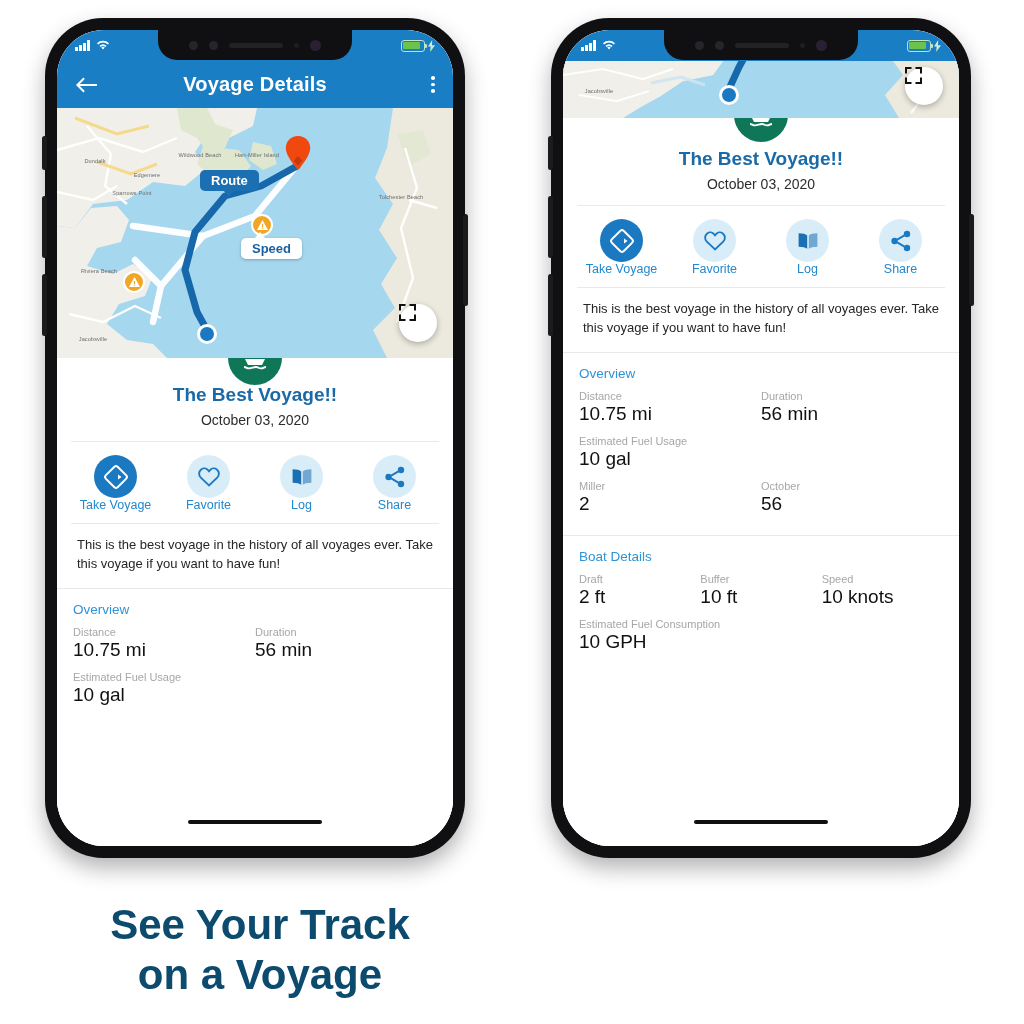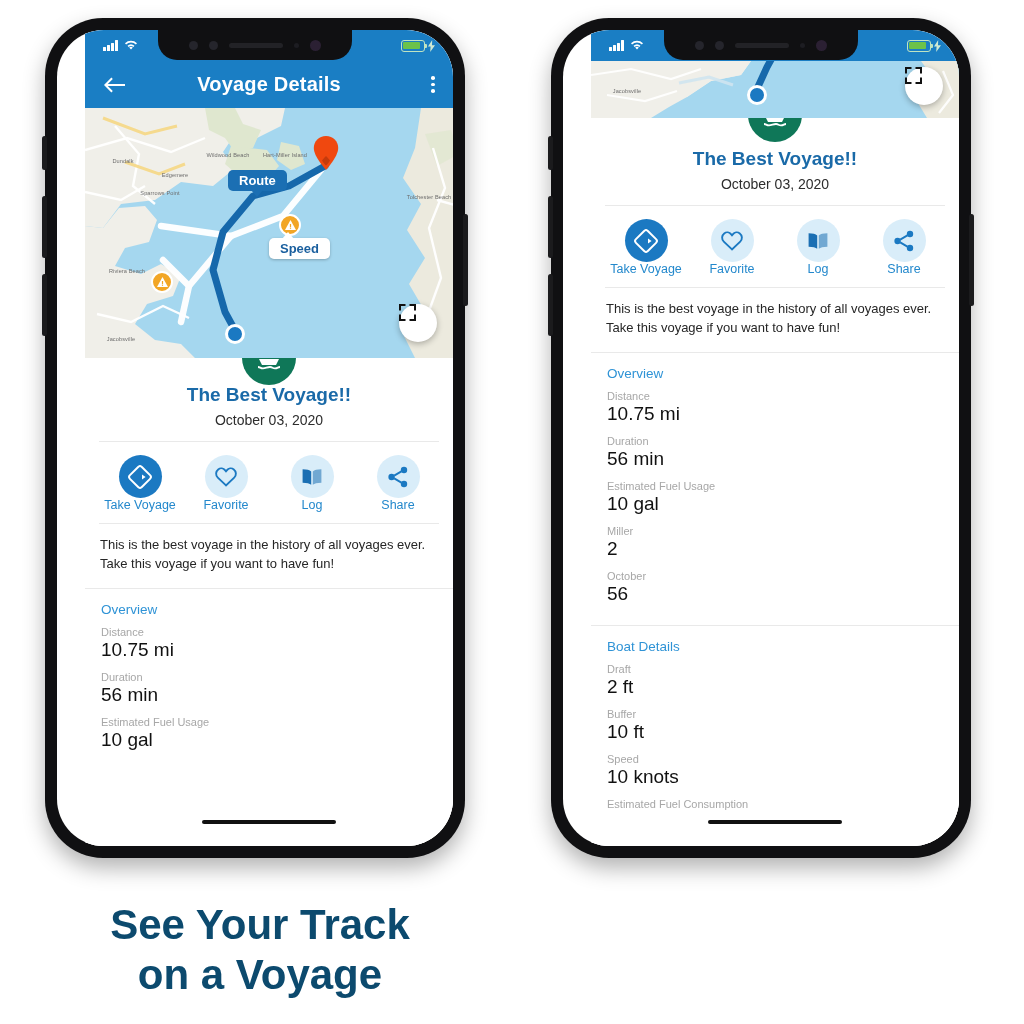--- a/index.html
+++ b/index.html
@@ -104,41 +104,41 @@
     display:flex;align-items:center;justify-content:center;cursor:pointer;
   }
 
   .boatbadge{
     position:absolute;left:50%;transform:translateX(-50%);
     width:54px;height:54px;border-radius:50%;background:#0f7758;
     display:flex;align-items:center;justify-content:center;z-index:12;
   }
 
   
-  .screen{position:relative;height:100%;display:flex;flex-direction:column;background:#fff;margin-left:28px;}
+  .screen{position:relative;height:100%;display:flex;flex-direction:column;background:#fff;}
   .scroll{flex:1;overflow:hidden;background:#fff;}
 
   .titleblock{padding:26px 0 13px;text-align:center;}
   .voy-title{color:#1a6aa8;font-size:19px;font-weight:bold;}
   .voy-date{color:#2d2d2d;font-size:14px;margin-top:6px;}
 
   .divider{height:1px;background:#e9e9e9;margin:0 14px;}
   .divider.full{margin:0;}
 
   .actions{display:flex;padding:13px 12px 11px;}
   .action{flex:1;display:flex;flex-direction:column;align-items:center;gap:0;cursor:pointer;}
   .act-circle{width:43px;height:43px;border-radius:50%;background:#d9edf9;display:flex;align-items:center;justify-content:center;}
   .act-circle.primary{background:#1b79c2;}
   .act-label{color:#2388cc;font-size:12.5px;}
 
-  .desc{padding:12px 15px 14px;color:#262626;font-size:13px;line-height:1.45;}
+  .desc{padding:12px 20px 14px;color:#262626;font-size:13px;line-height:1.45;}
 
   .section{padding:13px 16px 10px;}
   .section-title{color:#2f93d6;font-size:13.5px;margin-bottom:9px;}
-  .grid{display:flex;flex-wrap:wrap;flex-direction:column;}
+  .grid{display:flex;flex-wrap:wrap;}
   .cell{margin-bottom:10px;}
   .cell .k{color:#a7a7a7;font-size:11px;}
   .cell .v{color:#111;font-size:19px;font-weight:normal;margin-top:1px;}
   .g2 .cell{width:50%;}
   .g3 .cell{width:33.33%;}
   .g1 .cell{width:100%;}
 
   .homebar{height:34px;display:flex;align-items:flex-start;justify-content:center;background:#fff;padding-top:8px;box-sizing:border-box;}
   .homebar i{display:block;width:134px;height:4px;border-radius:3px;background:#111;}
 

